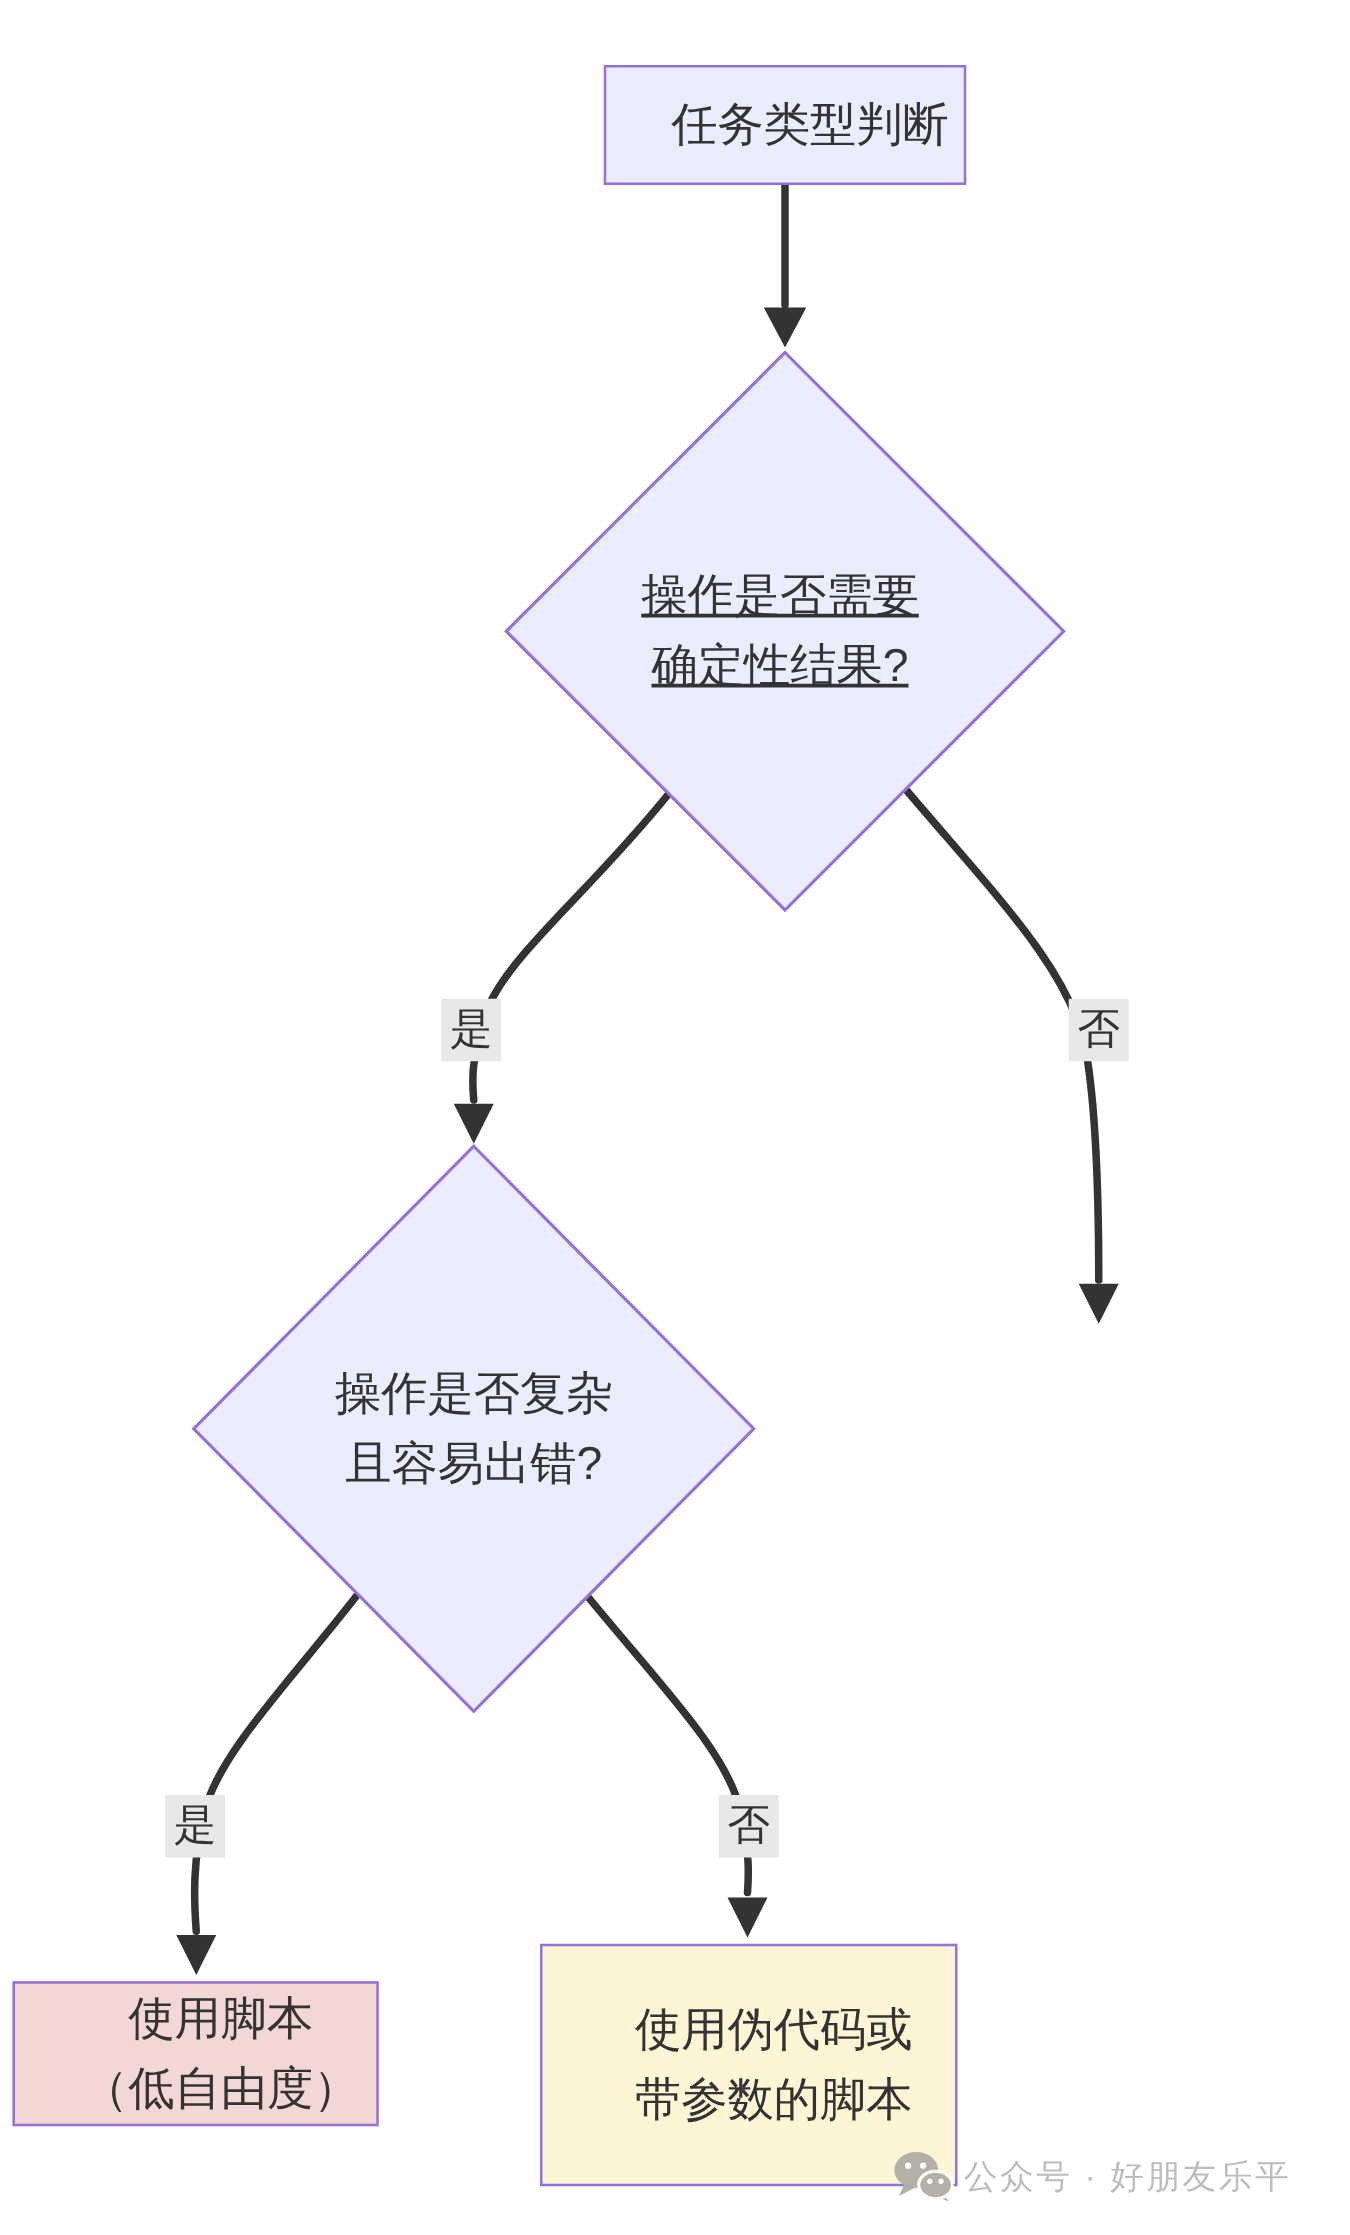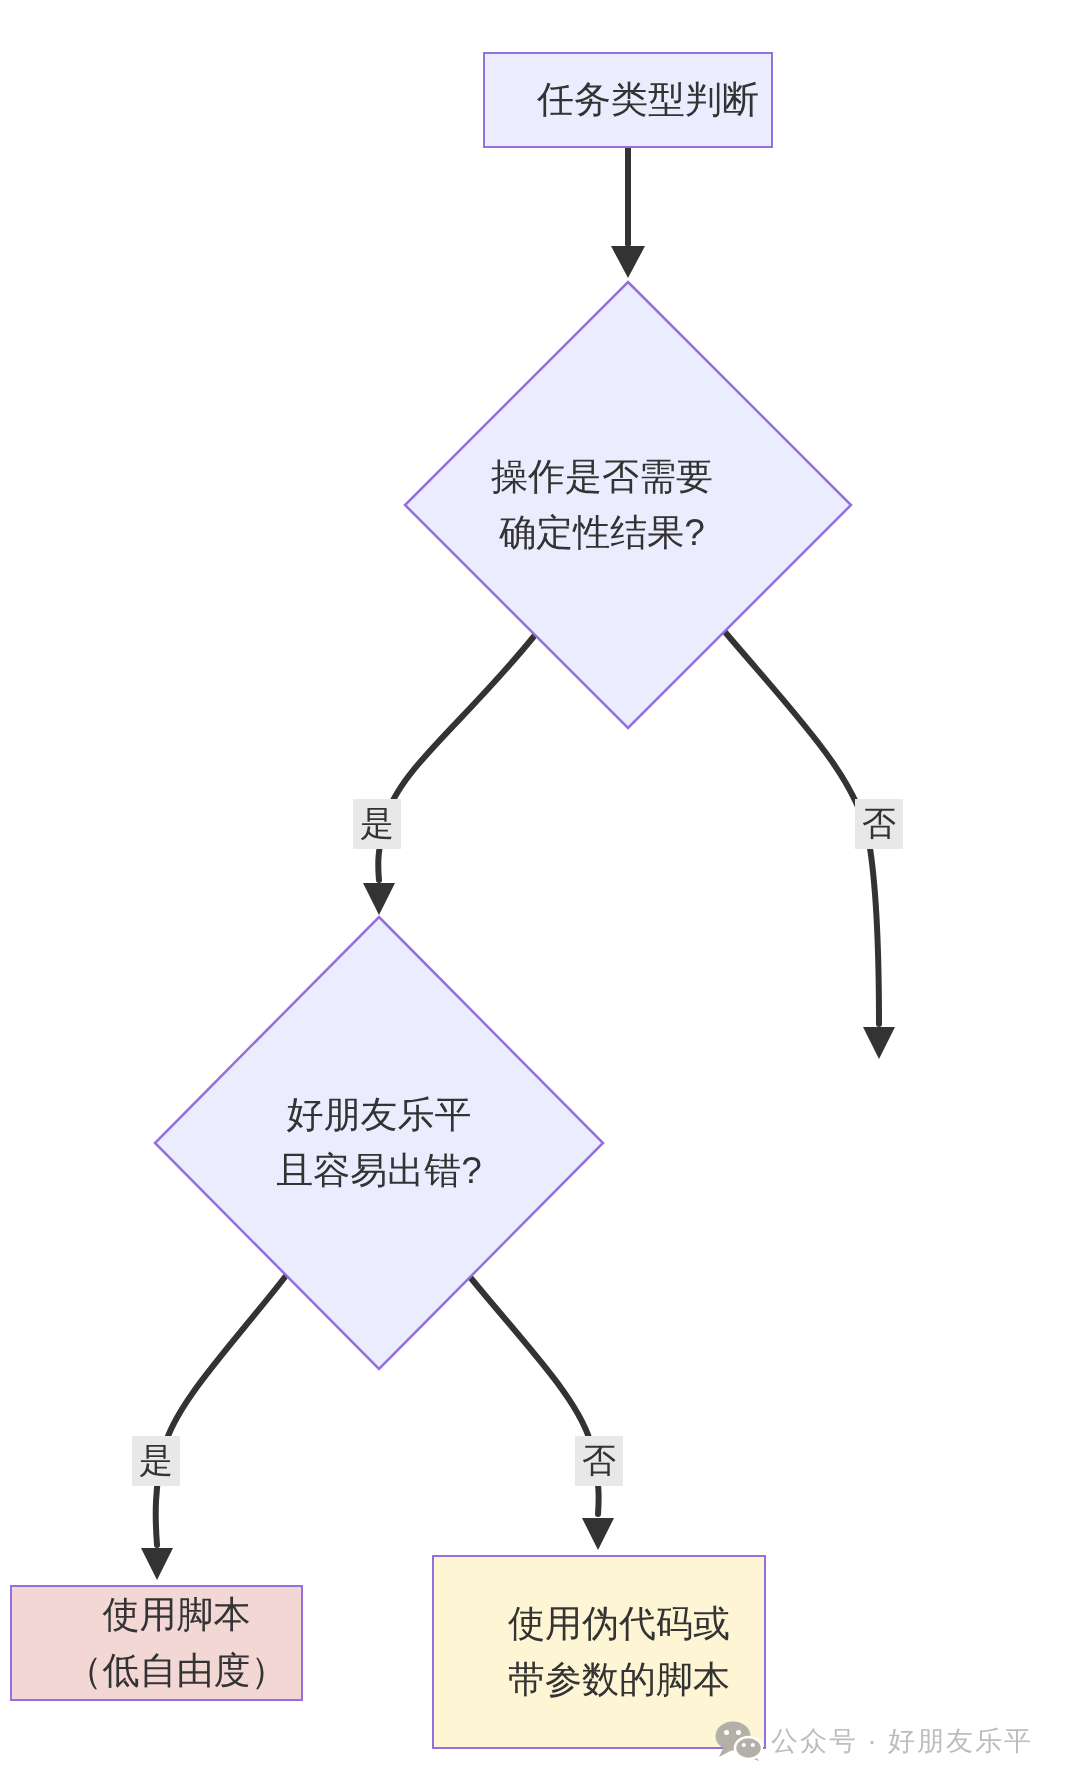--- a/index.html
+++ b/index.html
@@ -50,21 +50,21 @@
   .node-pink   { left: 10px;  top: 1585px; width: 293px; height: 116px; background: var(--pink-fill, #F2D7D5); }
   .node-yellow { left: 432px; top: 1555px; width: 334px; height: 194px; background: var(--yellow-fill, #FDF5D3); }
   .diamond-text {
     position: absolute;
     width: 340px;
     text-align: center;
     color: var(--text, #333333);
     font-size: 37px;
     line-height: 56px;
   }
-  .diamond-text.q1 { left: 432px; top: 449px; }
+  .diamond-text.q1 { left: 454px; top: 449px; text-decoration: underline; }
   .diamond-text.q2 { left: 209px; top: 1087px; }
   .edge-label {
     position: absolute;
     transform: translate(-50%, -50%);
     background: var(--label-bg, #E8E8E8);
     color: var(--text, #333333);
     font-size: 34px;
     line-height: 34px;
     padding: 7px 7px 9px 7px;
     white-space: nowrap;
@@ -127,21 +127,21 @@
   <div class="node node-yellow">
     <div>使用伪代码或</div>
     <div>带参数的脚本</div>
   </div>
 
   <div class="diamond-text q1">
     <div>操作是否需要</div>
     <div>确定性结果?</div>
   </div>
   <div class="diamond-text q2">
-    <div>好朋友乐平</div>
+    <div>操作是否复杂</div>
     <div>且容易出错?</div>
   </div>
 
   <div class="edge-label yes1">是</div>
   <div class="edge-label no1">否</div>
   <div class="edge-label yes2">是</div>
   <div class="edge-label no2">否</div>
 
   <div id="watermark">
     <svg width="49" height="43" viewBox="0 0 49 43" xmlns="http://www.w3.org/2000/svg">

